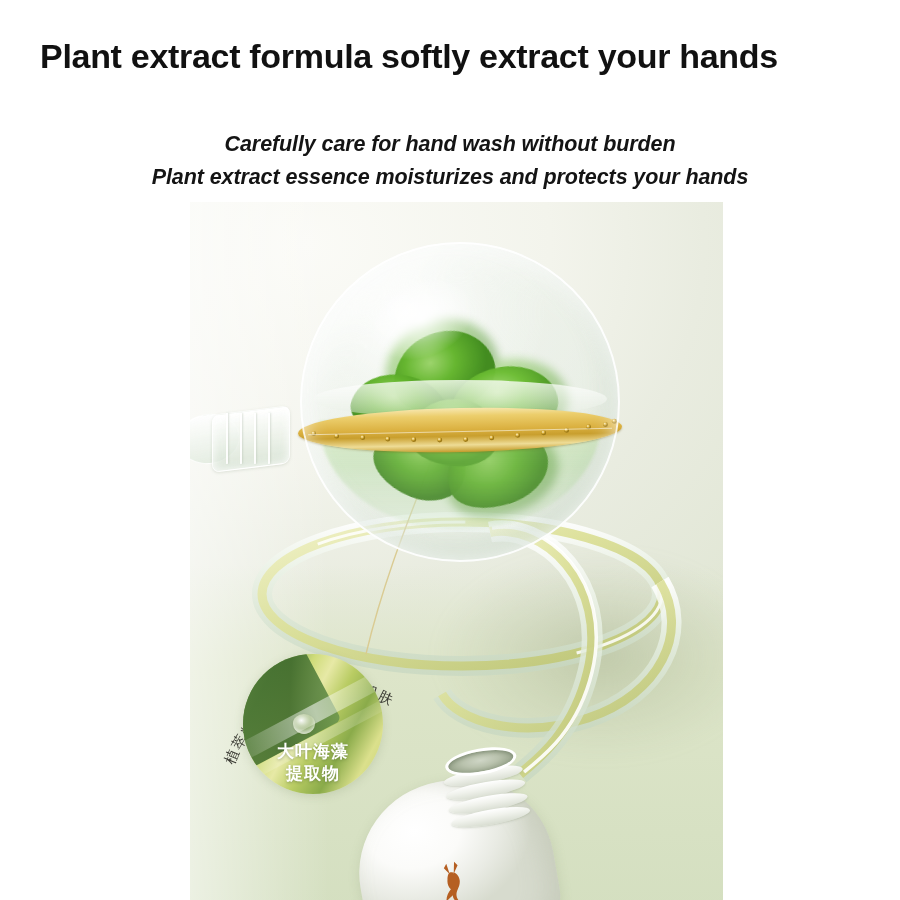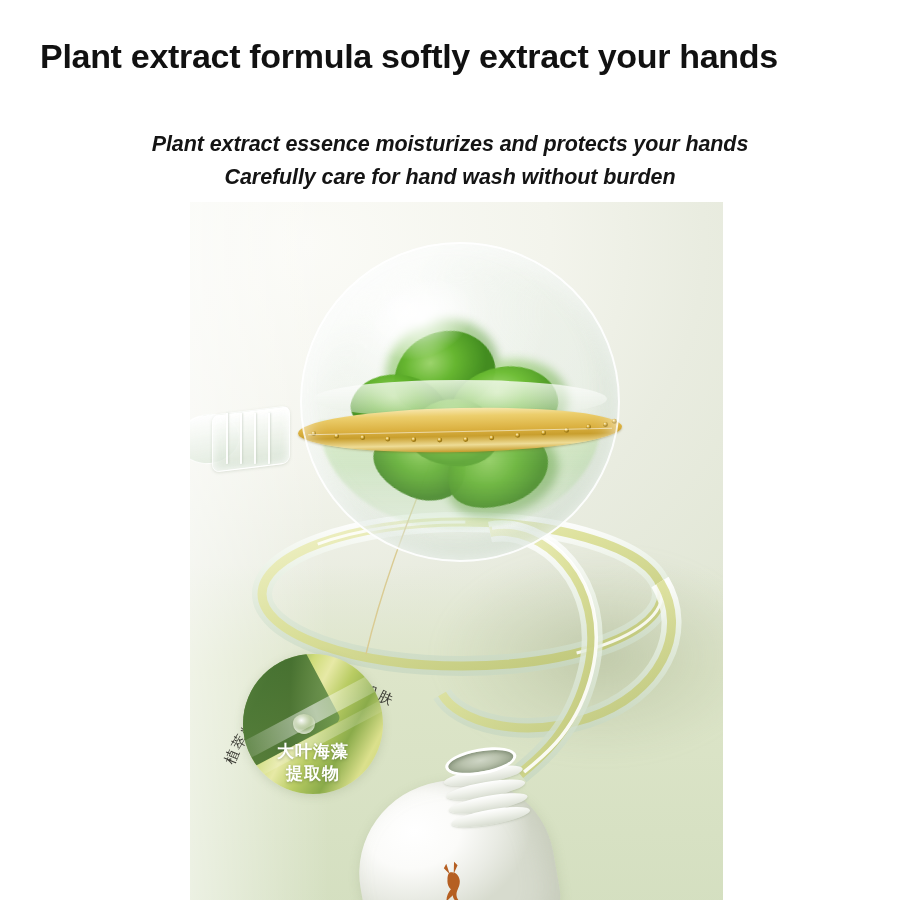--- a/index.html
+++ b/index.html
@@ -371,22 +371,22 @@
     height: 46px;
     transform: rotate(-8deg);
   }
 </style>
 </head>
 <body>
 
 <div class="headline">Plant extract formula softly extract your hands</div>
 
 <div class="subhead">
+  <div class="subhead-line">Carefully care for hand wash without burden</div>
   <div class="subhead-line">Plant extract essence moisturizes and protects your hands</div>
-  <div class="subhead-line">Carefully care for hand wash without burden</div>
 </div>
 
 <div class="product-panel">
 
   <div class="panel-bg-top"></div>
   <div class="panel-bg-bottom"></div>
   <div class="wall-edge"></div>
   <div class="ground-shadow"></div>
 
   <svg class="coil" viewBox="0 0 533 698">

